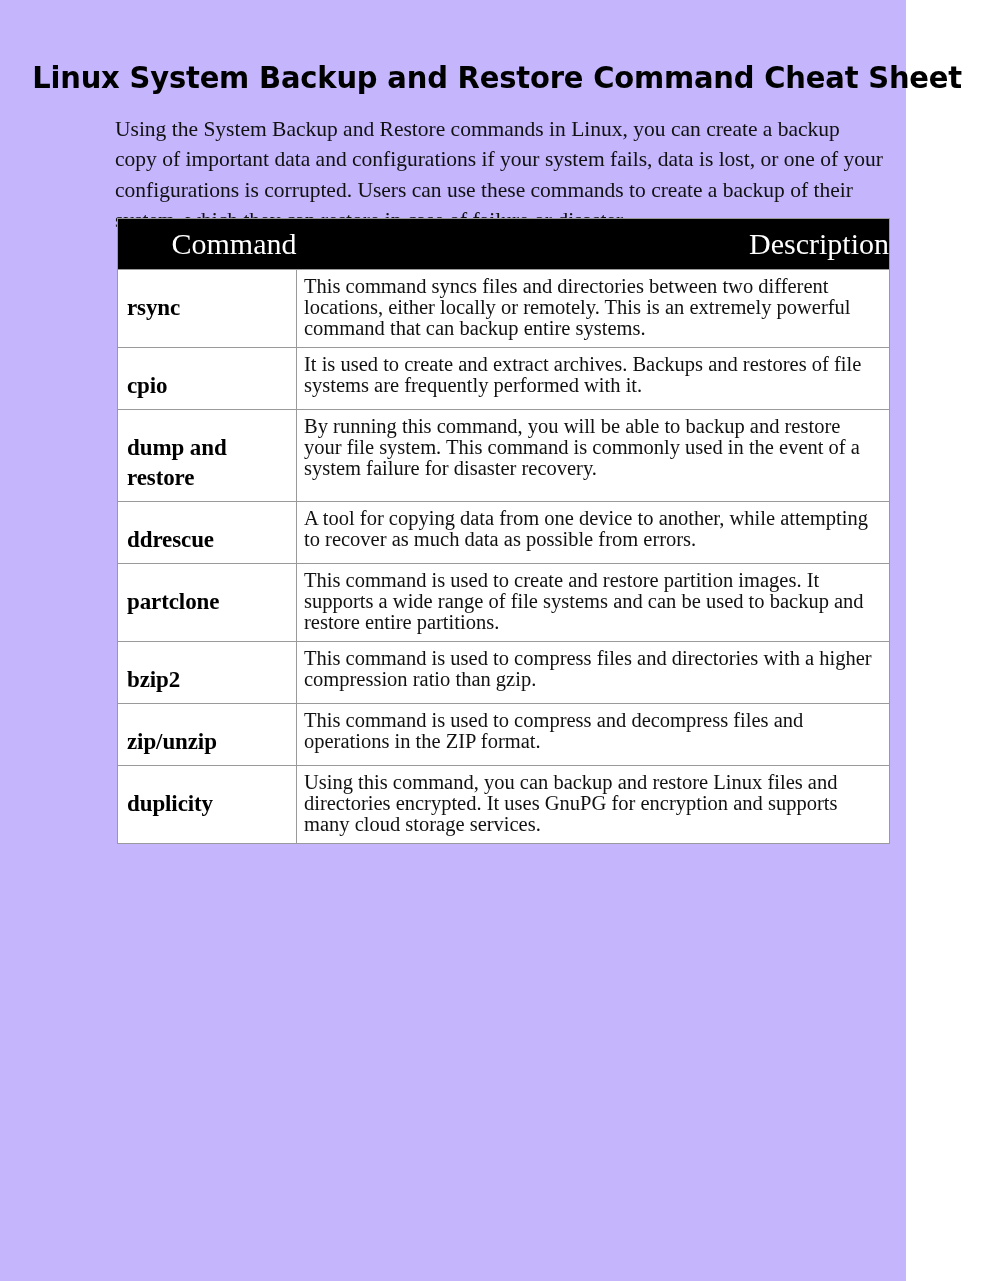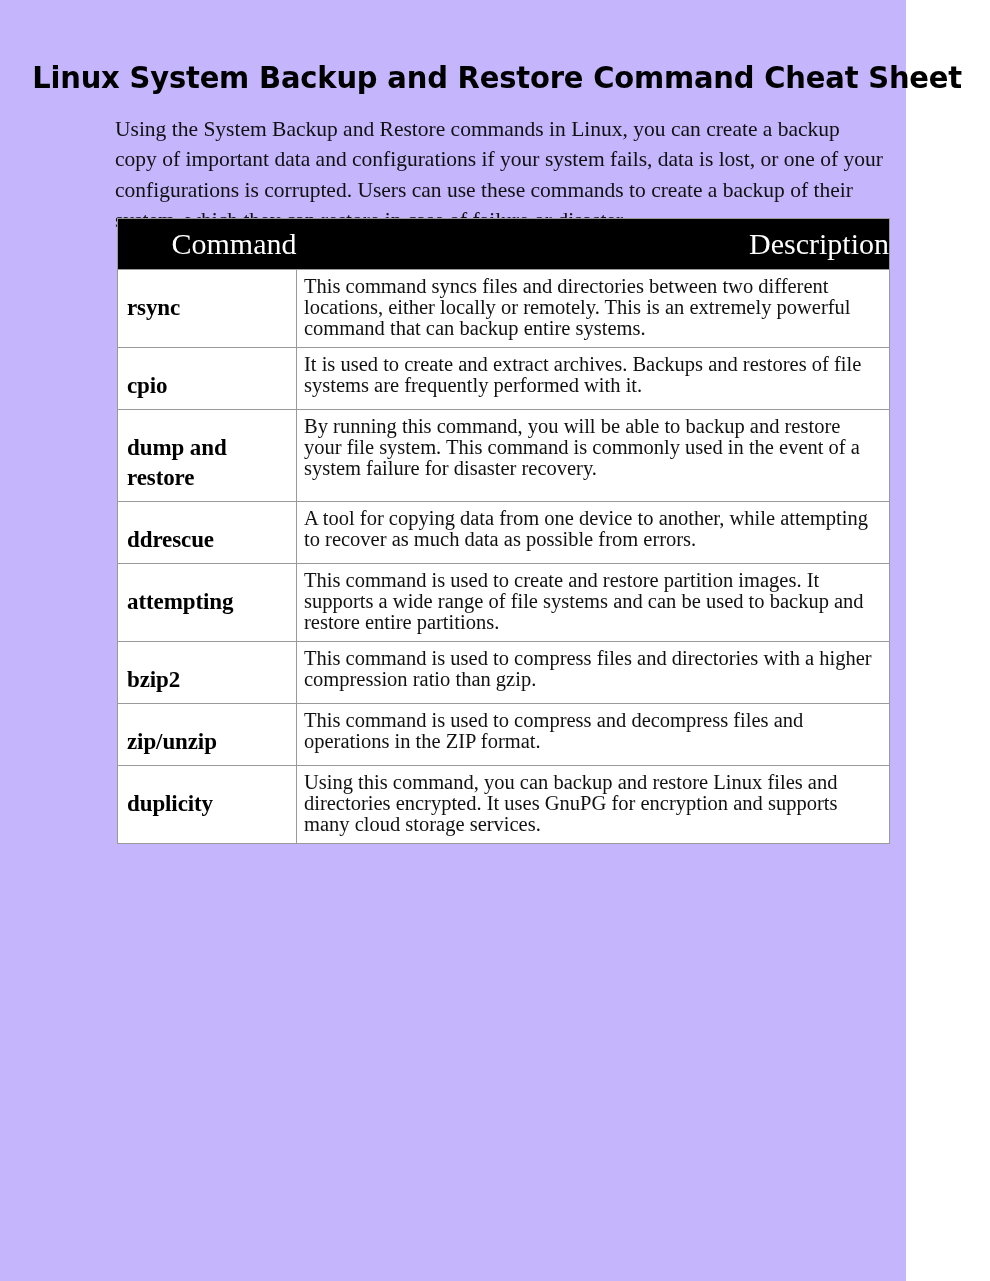--- a/index.html
+++ b/index.html
@@ -148,21 +148,21 @@
           </tr>
           <tr>
             <td class="cmd">dump and restore</td>
             <td class="desc">By running this command, you will be able to backup and restore your file system. This command is commonly used in the event of a system failure for disaster recovery.</td>
           </tr>
           <tr>
             <td class="cmd">ddrescue</td>
             <td class="desc">A tool for copying data from one device to another, while attempting to recover as much data as possible from errors.</td>
           </tr>
           <tr>
-            <td class="cmd">attempting</td>
+            <td class="cmd">partclone</td>
             <td class="desc">This command is used to create and restore partition images. It supports a wide range of file systems and can be used to backup and restore entire partitions.</td>
           </tr>
           <tr>
             <td class="cmd">bzip2</td>
             <td class="desc">This command is used to compress files and directories with a higher compression ratio than gzip.</td>
           </tr>
           <tr>
             <td class="cmd">zip/unzip</td>
             <td class="desc">This command is used to compress and decompress files and operations in the ZIP format.</td>
           </tr>

